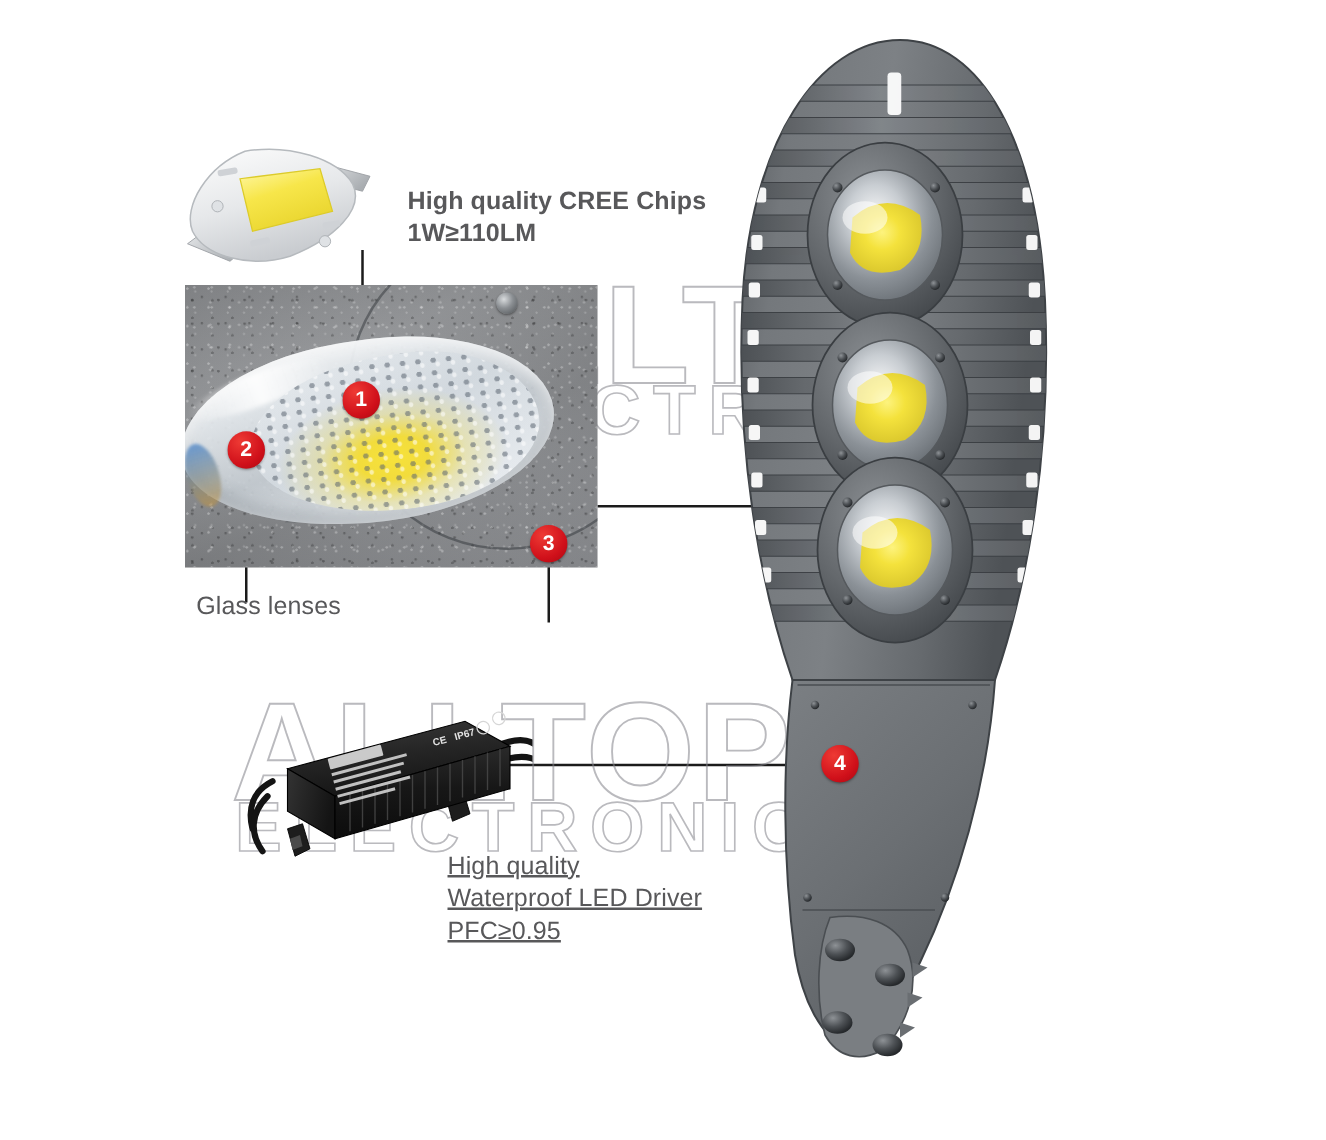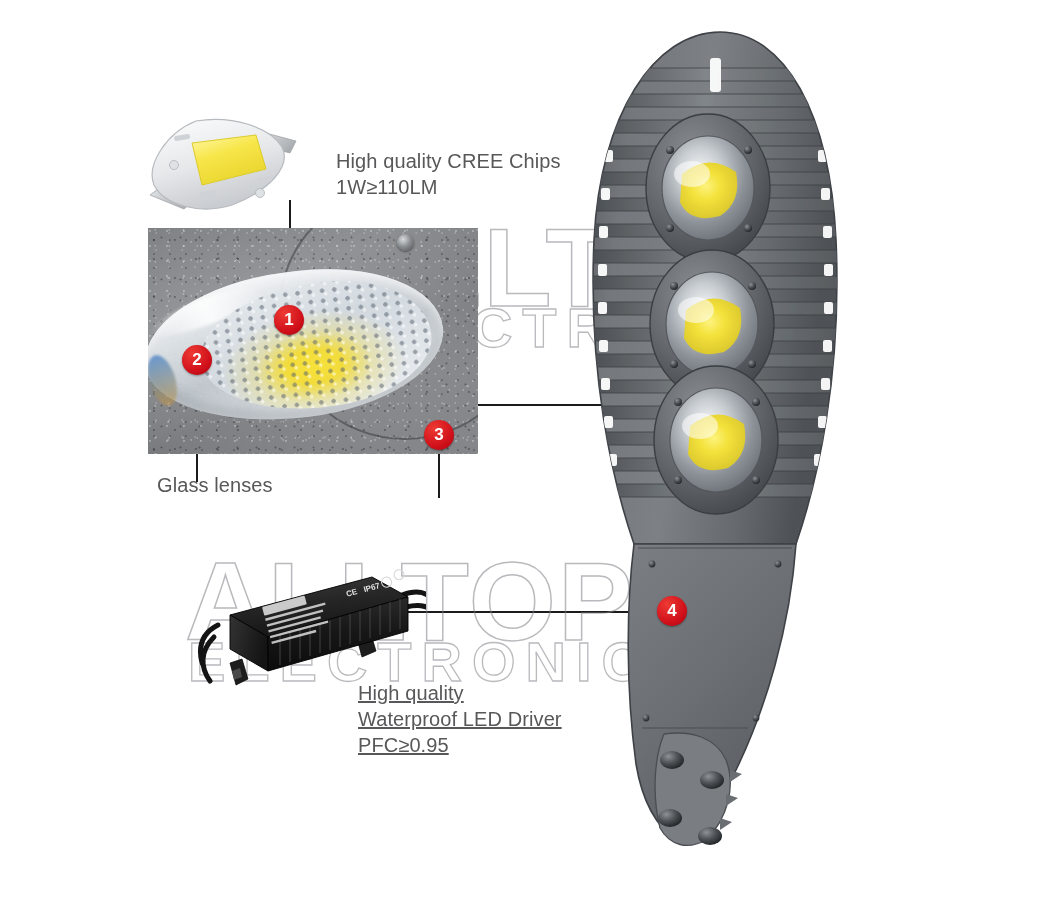--- a/index.html
+++ b/index.html
@@ -356,21 +356,21 @@
         <rect x="60" y="78" width="16" height="5" rx="2" transform="rotate(-12 68 80)"></rect>
         <rect x="118" y="64" width="14" height="5" rx="2" transform="rotate(-8 125 66)"></rect>
       </g>
       <circle cx="34" cy="52" r="4.5" fill="#dfe2e5" stroke="#b0b4b8" stroke-width="0.8"></circle>
       <circle cx="120" cy="80" r="4.5" fill="#dfe2e5" stroke="#b0b4b8" stroke-width="0.8"></circle>
     </svg>
   </div>
 
   <div class="leader leader-v abs" style="left:289px; top:200px; height:108px;"></div>
 
-  <div class="label abs" style="left:336px; top:148px; width:300px;">High quality CREE Chips
+  <div class="label abs" style="left:326px; top:148px; width:300px;font-weight:bold;">High quality CREE Chips
 1W≥110LM</div>
 
   <div class="photo abs">
     <div class="speck"></div>
     <div class="photo-arc"></div>
     <div class="photo-screw"></div>
     <div class="photo-tri"></div>
     <div class="lens-outer">
       <div class="lens-glint"></div>
       <div class="lens-blue"></div>

